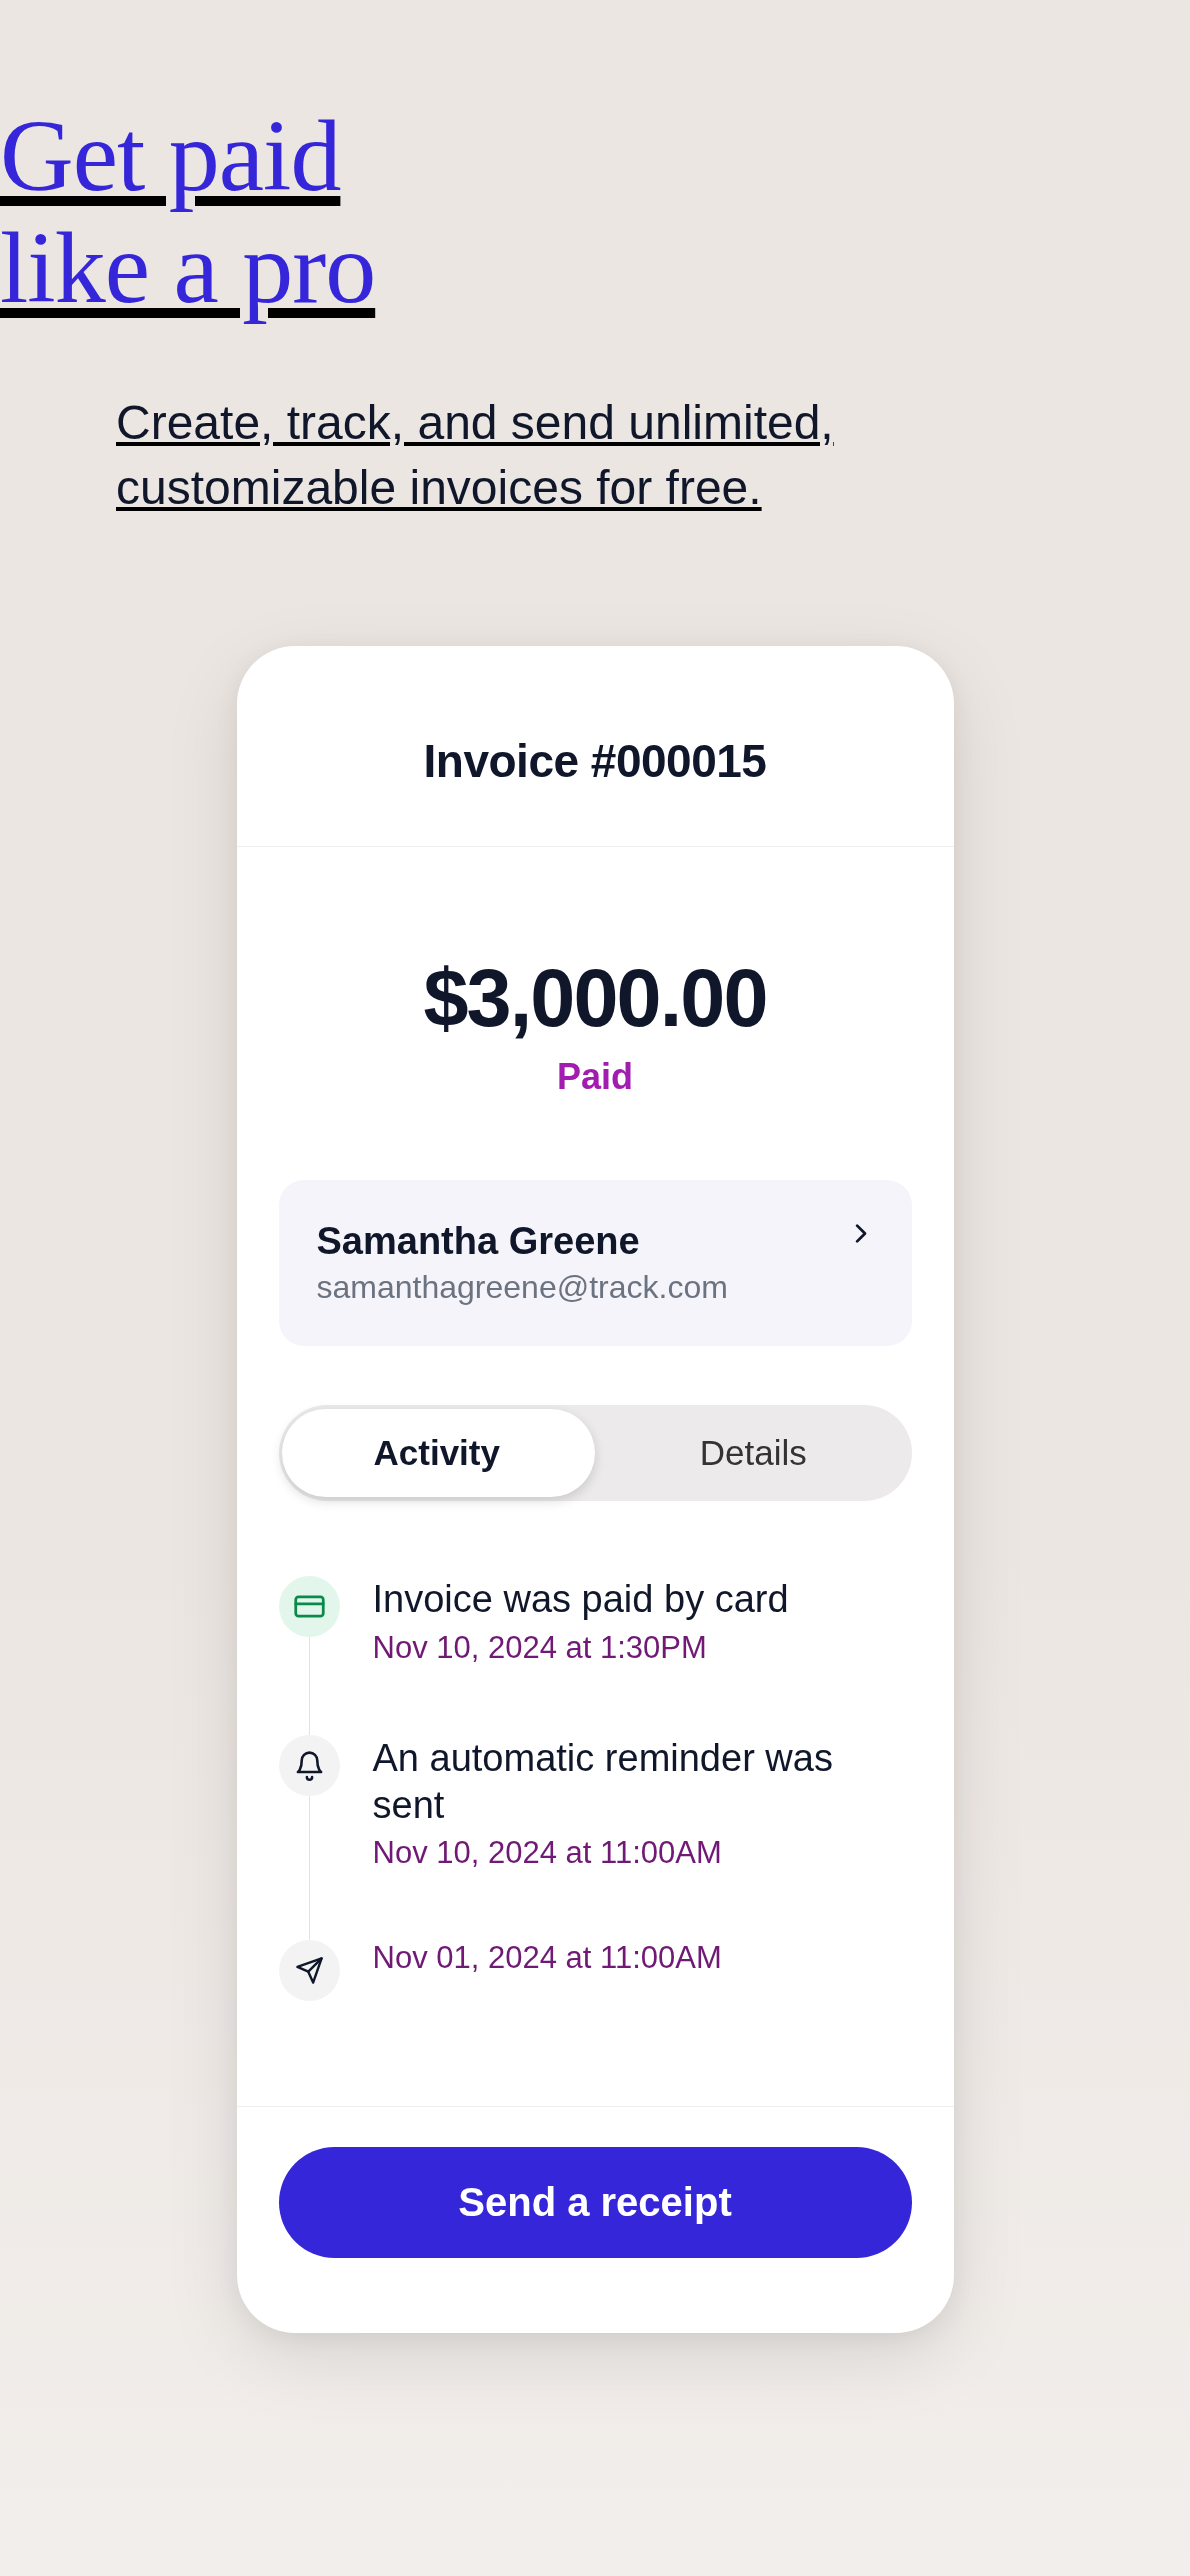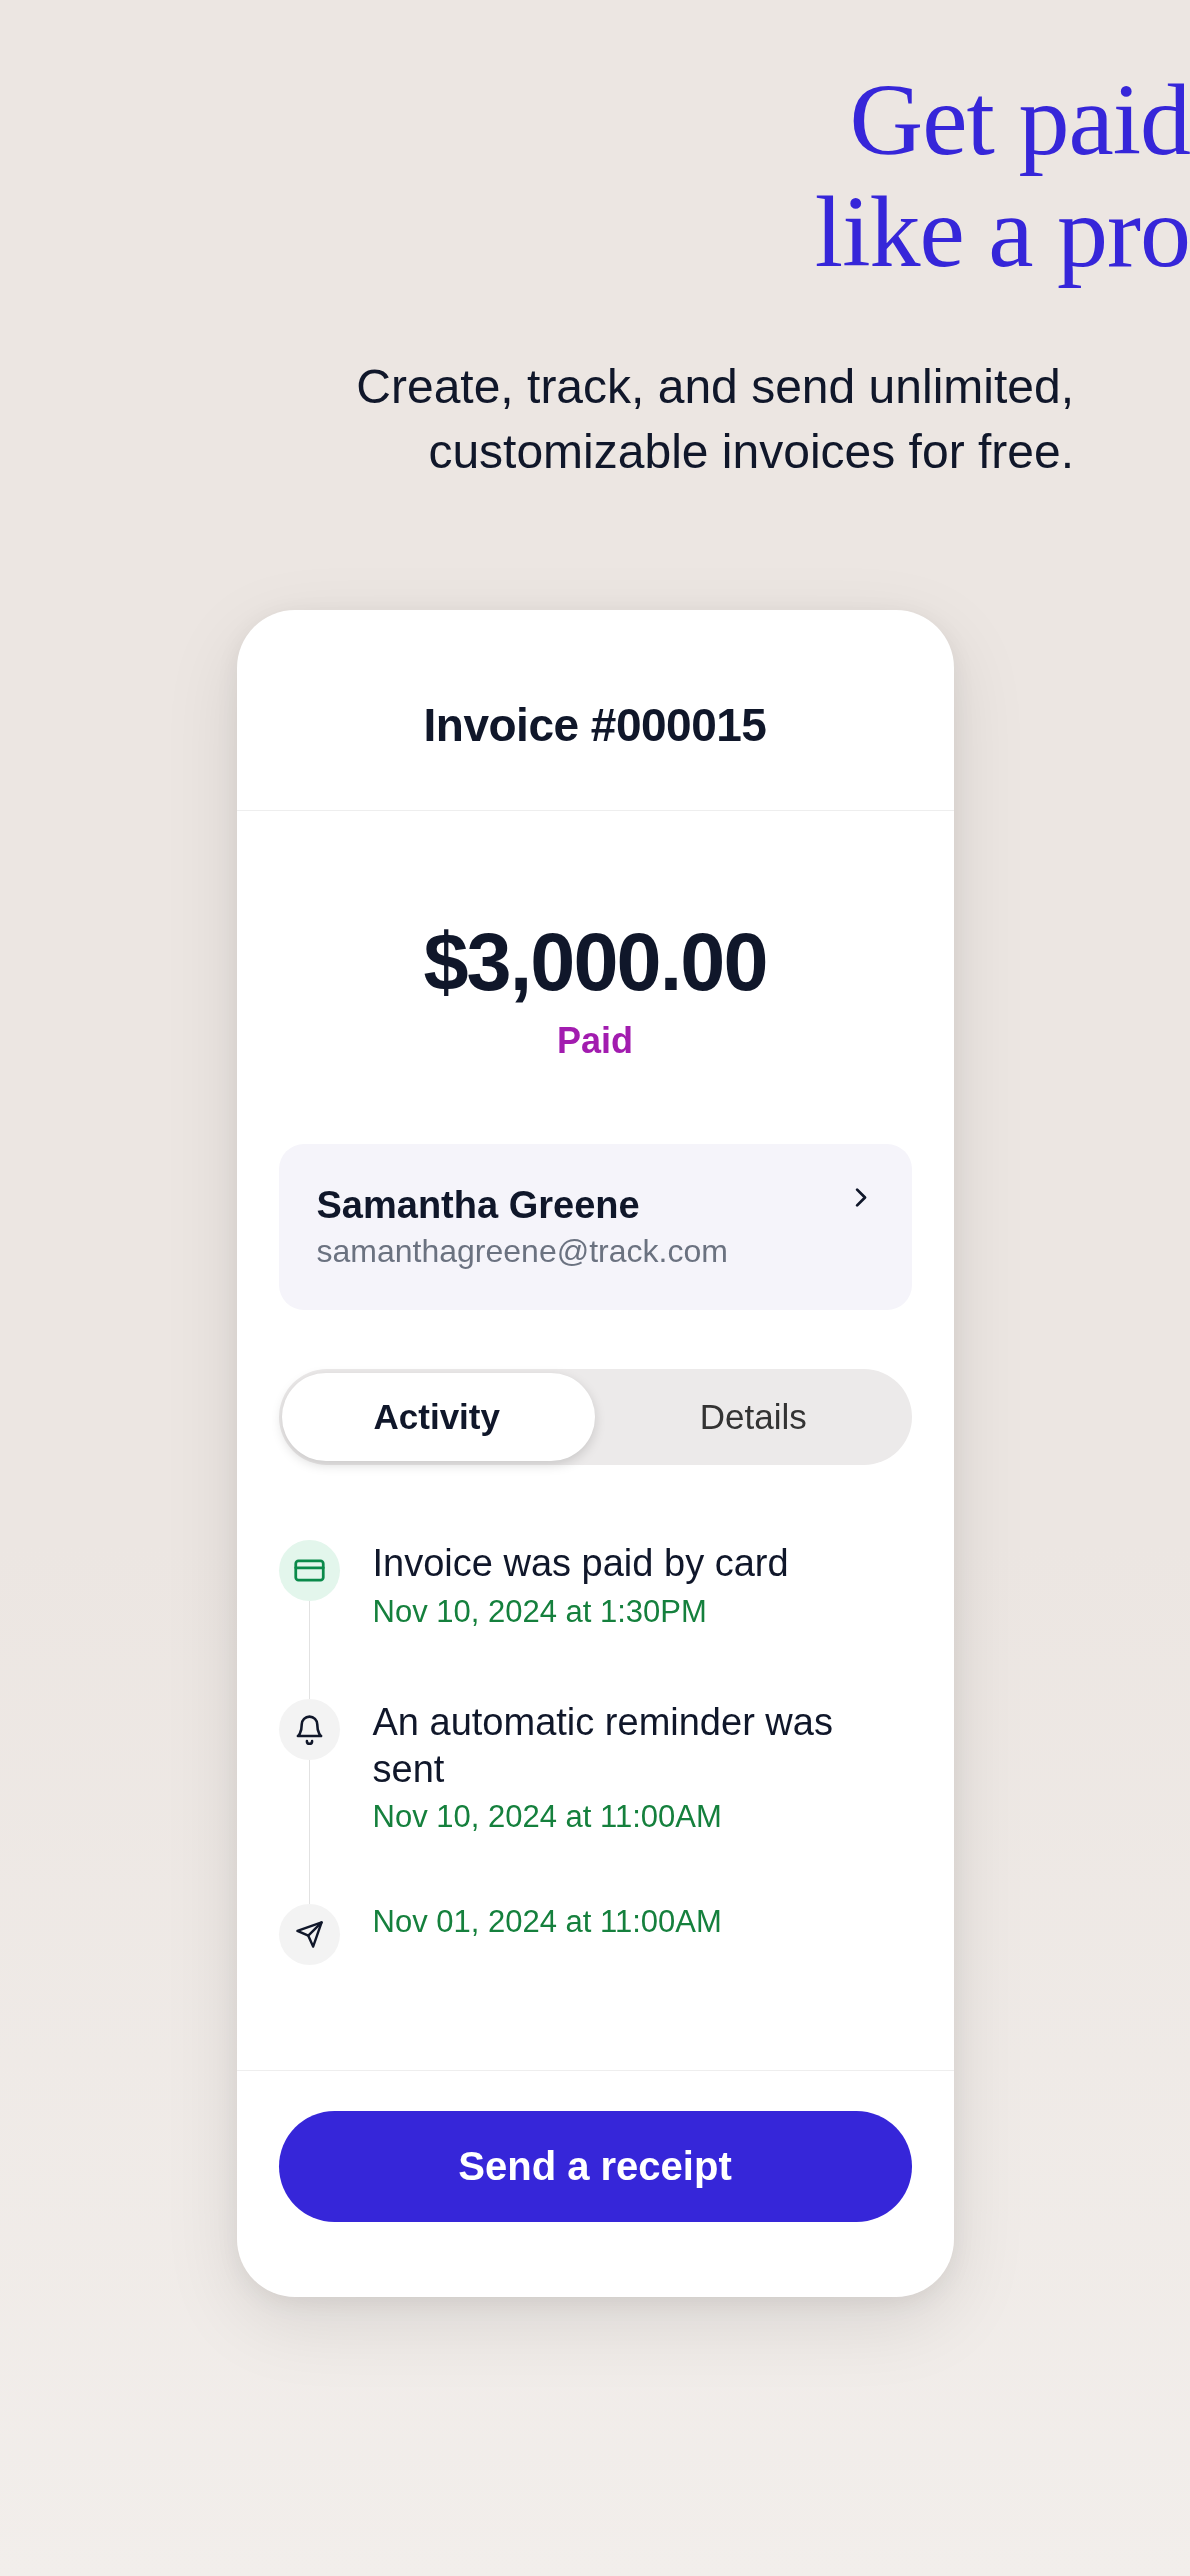--- a/index.html
+++ b/index.html
@@ -3,22 +3,23 @@
 <meta charset="utf-8">
 <style>
   * { box-sizing: border-box; margin: 0; padding: 0; }
   html, body { width: 1190px; height: 2576px; }
   body {
     background: linear-gradient(to bottom, #ece6e2 0%, #ece6e2 60%, #f2eeeb 100%);
     font-family: -apple-system, BlinkMacSystemFont, "Segoe UI", Helvetica, Arial, sans-serif;
     -webkit-font-smoothing: antialiased;
   }
   .hero {
-    text-align: right;
-    padding-top: 64px;
+    text-align: left;
+    padding-top: 100px;
+    text-decoration: underline;
   }
   .hero-title {
     font-family: Georgia, 'Times New Roman', serif;
     font-size: 102px;
     line-height: 1.1;
     color: #3626d9;
     font-weight: 400;
     letter-spacing: -1px;
   }
   .hero-sub {
@@ -163,21 +164,21 @@
   .tl-item:last-child .tl-line { display:none; }
   .tl-text .tl-title {
     font-size: 38px;
     font-weight: 500;
     color: #10172a;
     line-height: 1.25;
     margin-bottom: 5.8px;
   }
   .tl-text .tl-time {
     font-size: 31px;
-    color: #15803d;
+    color: #701a75;
   }
 
   .footer-bar {
     border-top: 1.9px solid #eeeeee;
     padding: 40px 42px 75px 42px;
   }
   .cta {
     width: 100%;
     background: #3626d9;
     color: #ffffff;

